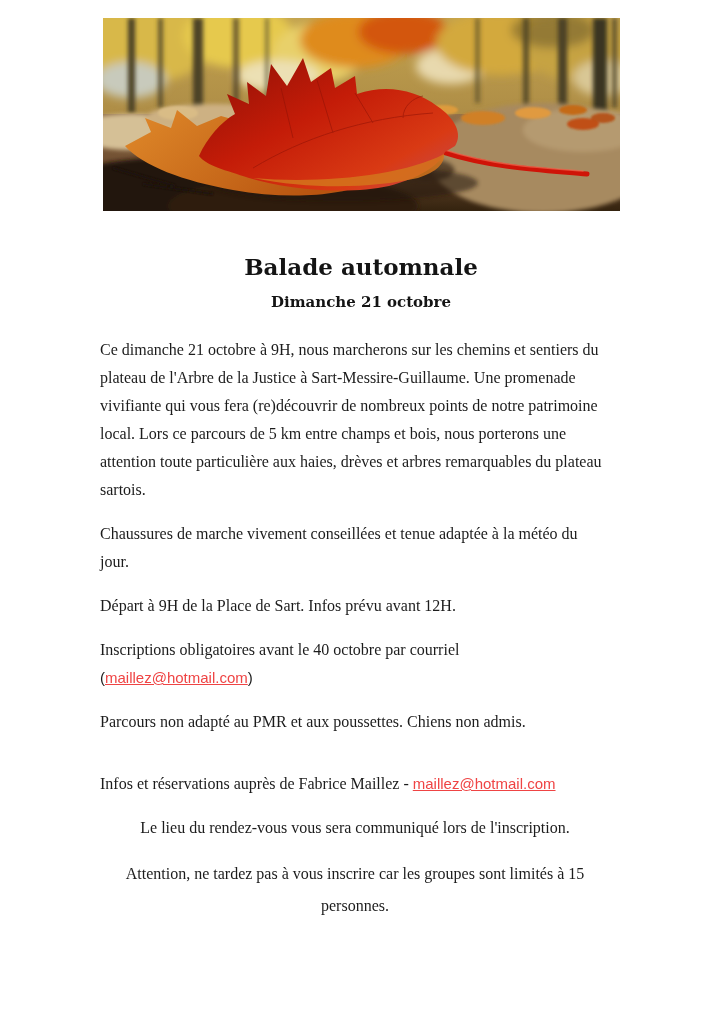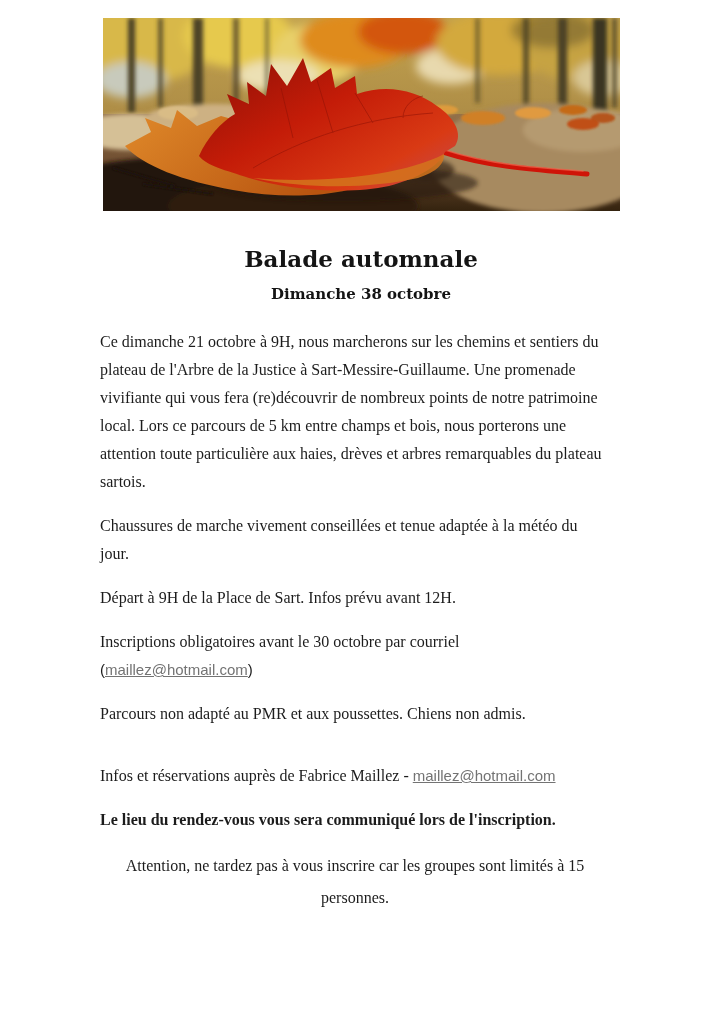--- a/index.html
+++ b/index.html
@@ -14,45 +14,45 @@
   .hero {
     position:absolute; left:103px; top:18px;
     width:517px; height:193px;
     overflow:hidden;
   }
   .hero svg { display:block; }
   .content {
     position:absolute; left:100px; top:244px; width:522px;
   }
   .title {
-    margin:0 0 10px 0;
+    margin:8px 0 10px 0;
     text-align:center;
     font-family:"DejaVu Serif", serif;
     font-size:23px; font-weight:bold; line-height:30px;
     color:#141414;
   }
   .subtitle {
     margin:0 0 24px 0;
     text-align:center;
     font-family:"DejaVu Serif", serif;
     font-size:15px; font-weight:bold; line-height:20px;
     color:#141414;
   }
   .content p {
     margin:0 12px 16px 0;
     font-size:16px; line-height:28px;
     text-align:left;
   }
   p.gap-before { margin-top:34px; }
-  p.bold-line { font-weight:bold; }
+  p.bold-line { font-weight:normal;text-align:center; }
   p.centered { text-align:center; line-height:32px; }
   .email-link {
     font-family:"Liberation Sans", sans-serif;
     font-size:15px;
-    color:#737373;
+    color:#ef4444;
     text-decoration:underline;
     cursor:pointer;
   }
   .sans-paren {
     font-family:"Liberation Sans", sans-serif;
     font-size:15px;
     text-decoration:none;
   }
 </style>
 </head>
@@ -182,30 +182,30 @@
         <path d="M300,100 C300,88 310,80 320,78"></path>
       </g>
 
       <path d="M150,160 C210,172 270,170 315,160 C334,154 342,145 341,136 C300,158 215,166 150,160 Z" fill="#d4741c" opacity="0.85"></path>
     </svg>
   </div>
 
   <div class="content">
 
     <h1 class="title">Balade automnale</h1>
-    <h2 class="subtitle">Dimanche 38 octobre</h2>
+    <h2 class="subtitle">Dimanche 21 octobre</h2>
 
     <p>Ce dimanche 21 octobre à 9H, nous marcherons sur les chemins et sentiers du plateau de l'Arbre de la Justice à Sart-Messire-Guillaume. Une promenade vivifiante qui vous fera (re)découvrir de nombreux points de notre patrimoine local. Lors ce parcours de 5 km entre champs et bois, nous porterons une attention toute particulière aux haies, drèves et arbres remarquables du plateau sartois.</p>
 
 
     <p>Chaussures de marche vivement conseillées et tenue adaptée à la météo du jour.</p>
 
     <p>Départ à 9H de la Place de Sart. Infos prévu avant 12H.</p>
 
-    <p><span>Inscriptions obligatoires avant le 30 octobre par courriel </span><span class="sans-paren">(</span><a class="email-link">maillez@hotmail.com</a><span class="sans-paren">)</span></p>
+    <p><span>Inscriptions obligatoires avant le 40 octobre par courriel </span><span class="sans-paren">(</span><a class="email-link">maillez@hotmail.com</a><span class="sans-paren">)</span></p>
 
     <p>Parcours non adapté au PMR et aux poussettes. Chiens non admis.</p>
 
     <p class="gap-before"><span>Infos et réservations auprès de Fabrice Maillez -  </span> <a class="email-link">maillez@hotmail.com</a></p>
 
     <p class="bold-line">Le lieu du rendez-vous vous sera communiqué lors de l'inscription.</p>
 
     <p class="centered">Attention, ne tardez pas à vous inscrire car les groupes sont limités à 15 personnes.</p>
 
 

